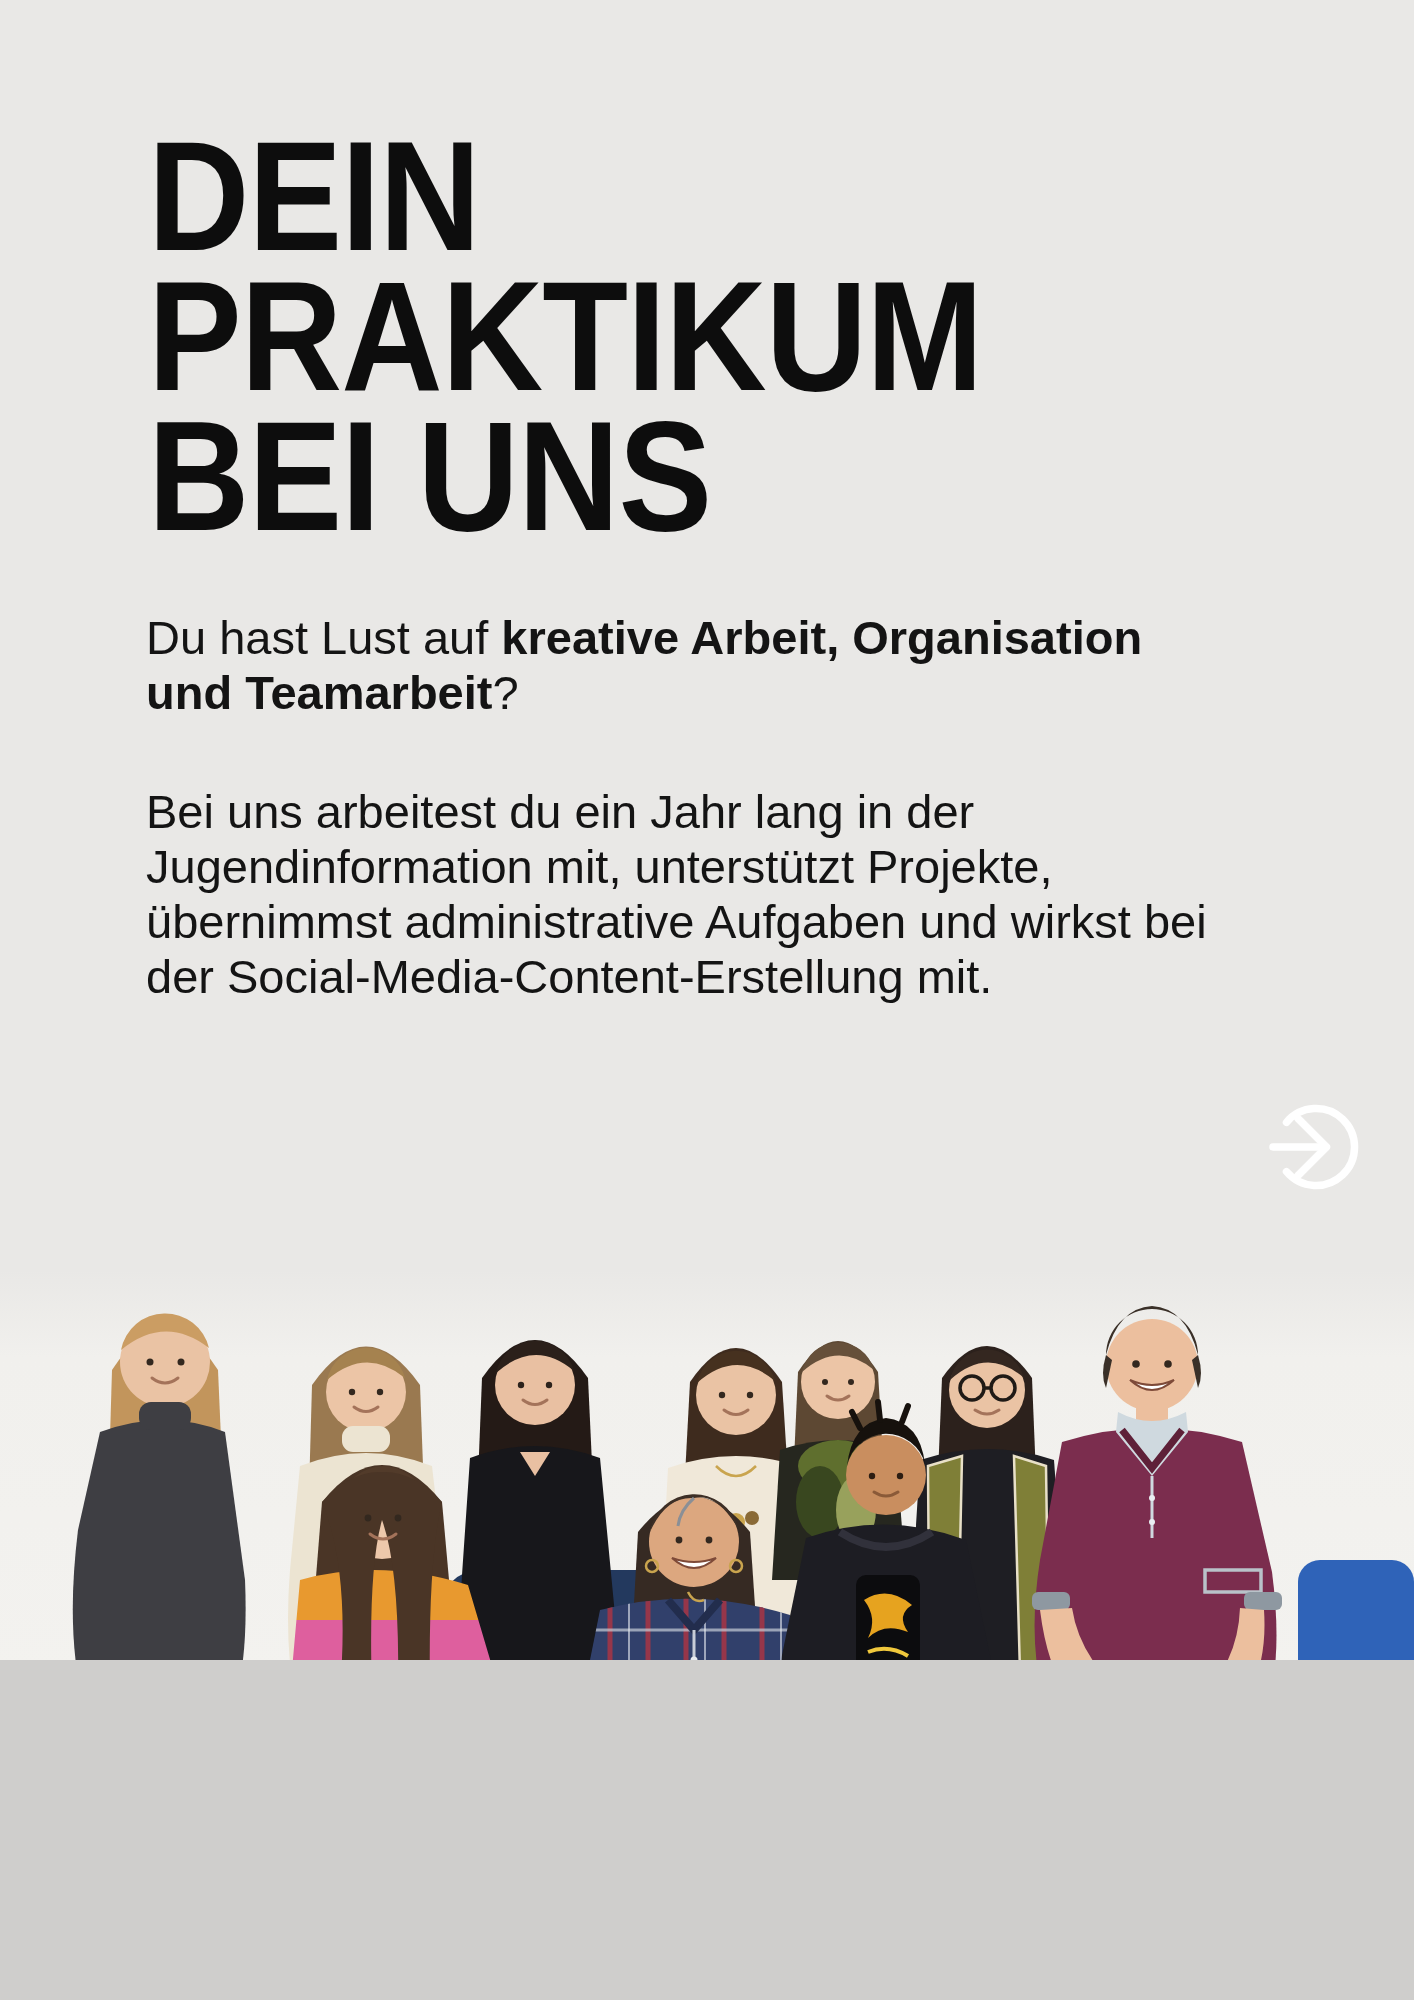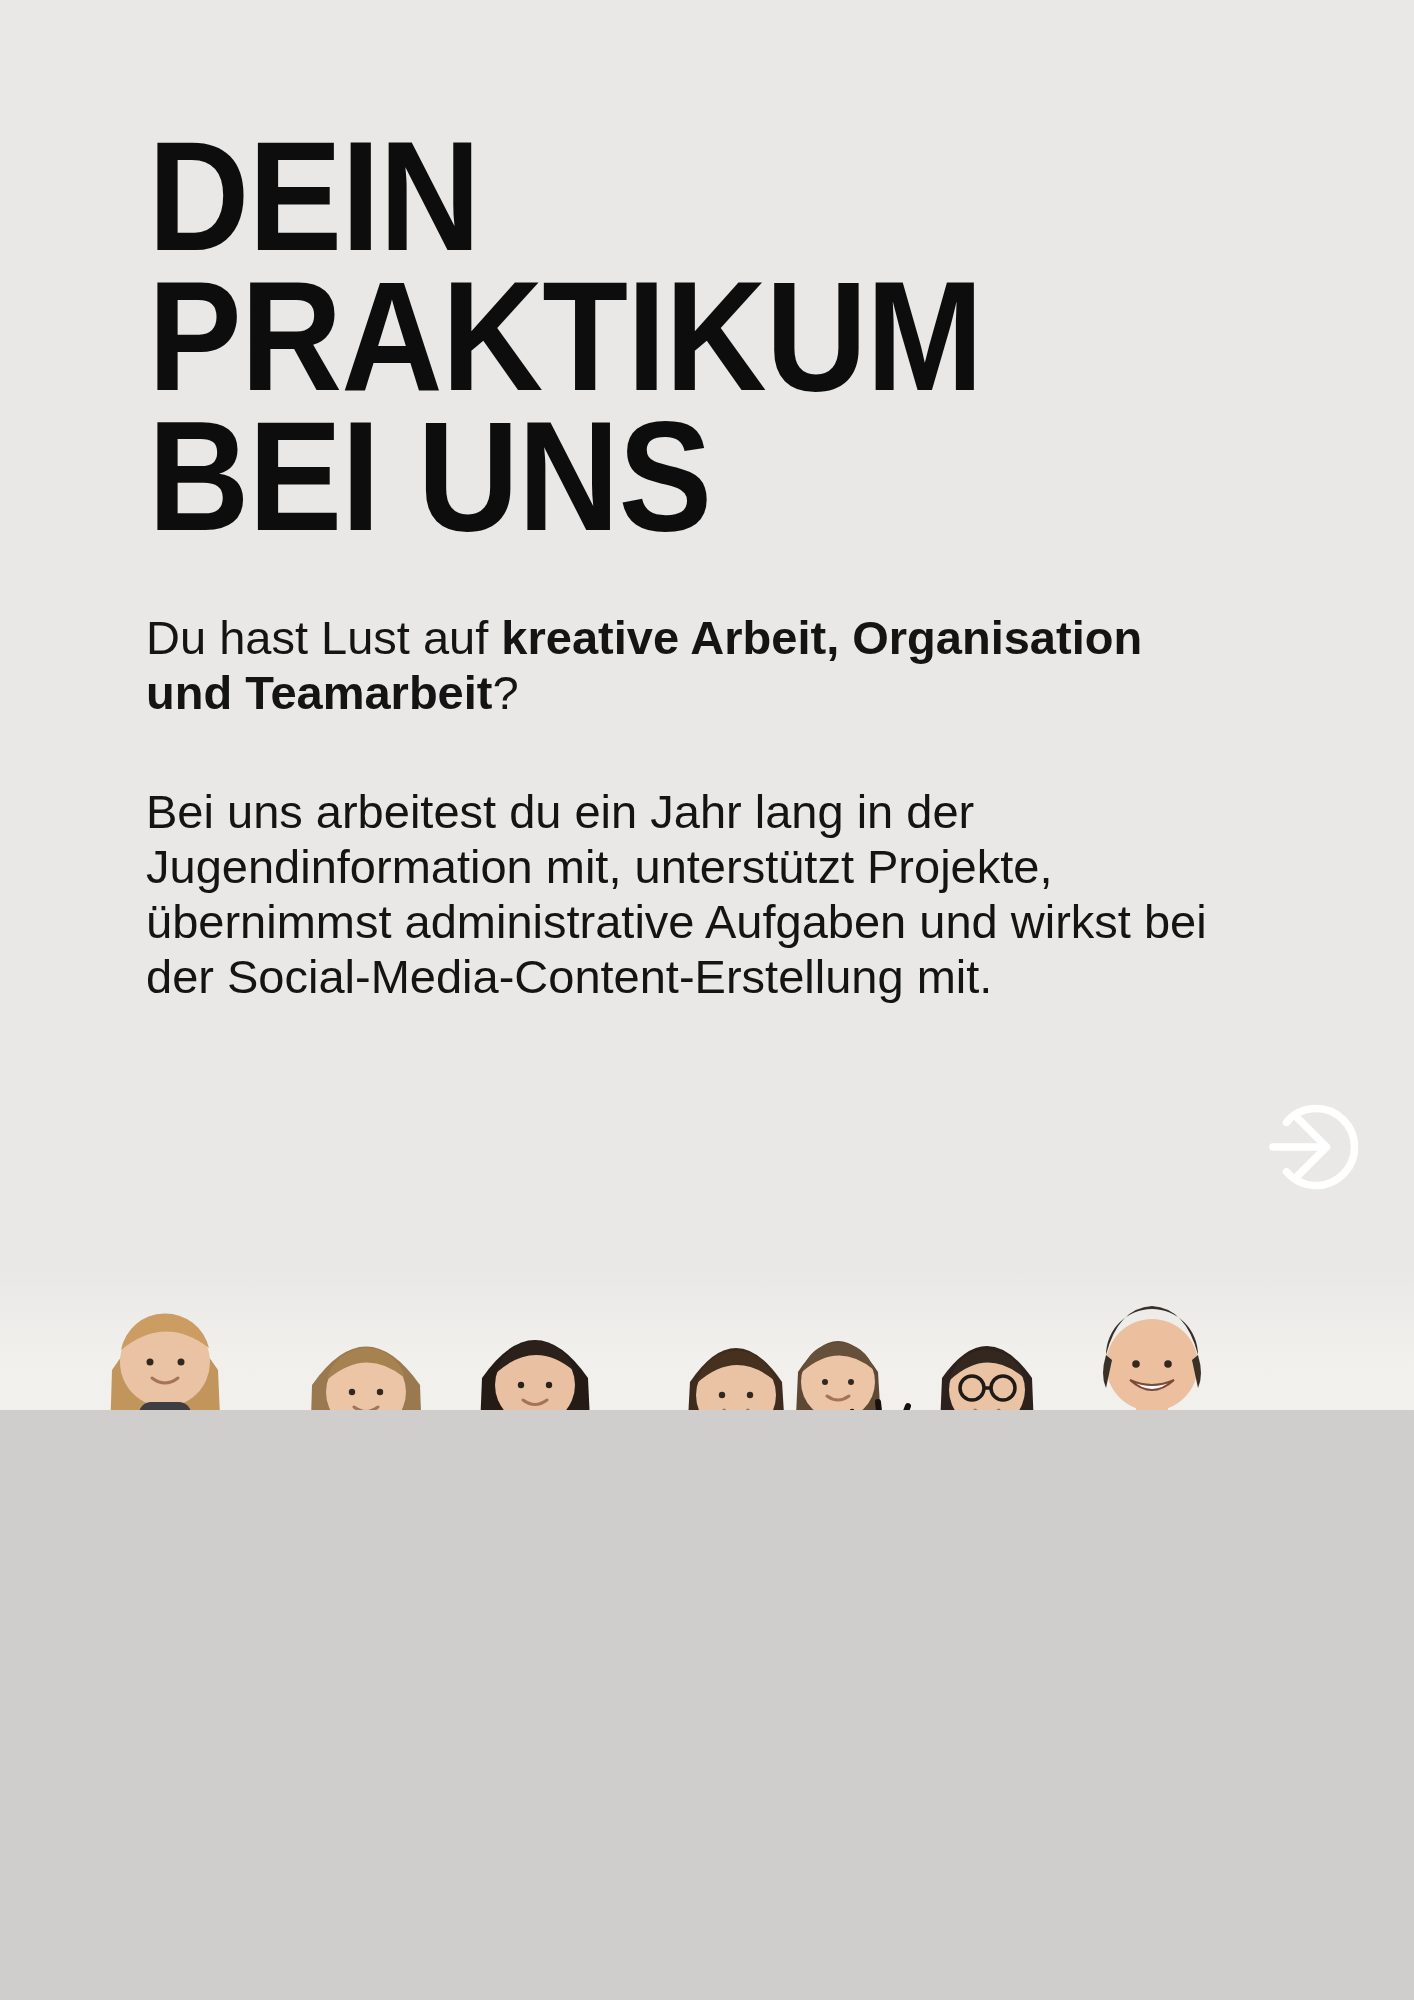--- a/index.html
+++ b/index.html
@@ -1,17 +1,17 @@
 <!DOCTYPE html>
 <html><head>
 <meta charset="utf-8">
 <style>
   html,body{margin:0;padding:0;background:#cfcecc;}
   .poster{
-    position:relative;width:1414px;height:1410px;overflow:hidden;
+    position:relative;width:1414px;height:1660px;overflow:hidden;
     background:#e9e8e6;font-family:"Liberation Sans",sans-serif;margin:0 auto;
   }
   .headline{
     position:absolute;left:148px;top:126px;margin:0;
     font-weight:bold;font-size:156px;line-height:140px;letter-spacing:-1px;
     color:#0d0d0d;white-space:pre;
     transform:scaleX(0.9);transform-origin:left top;
   }
   .para{
     position:absolute;left:146px;margin:0;

